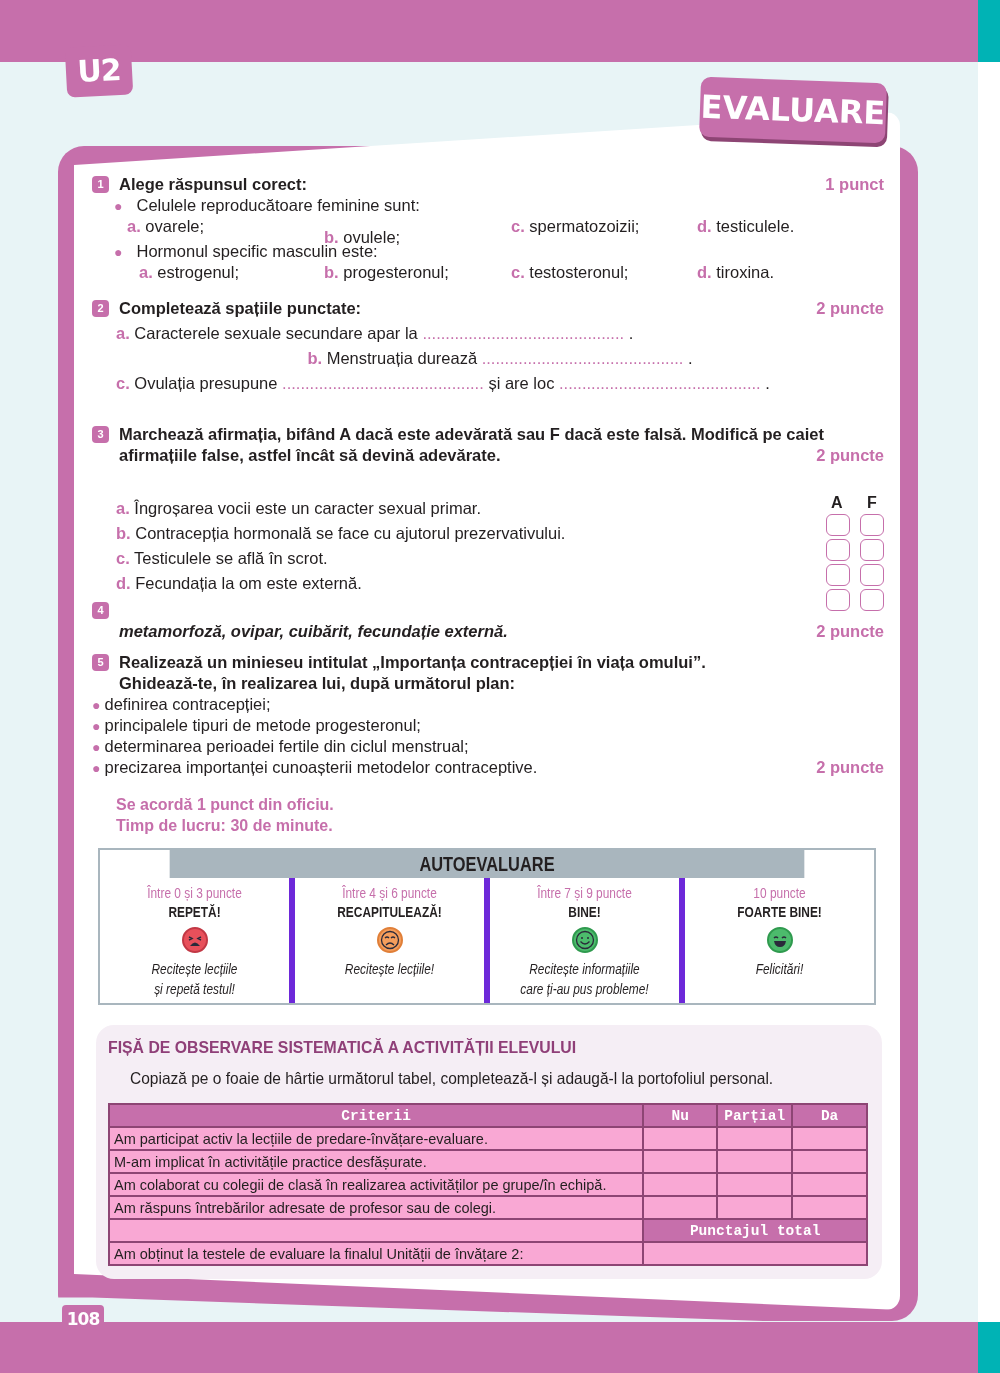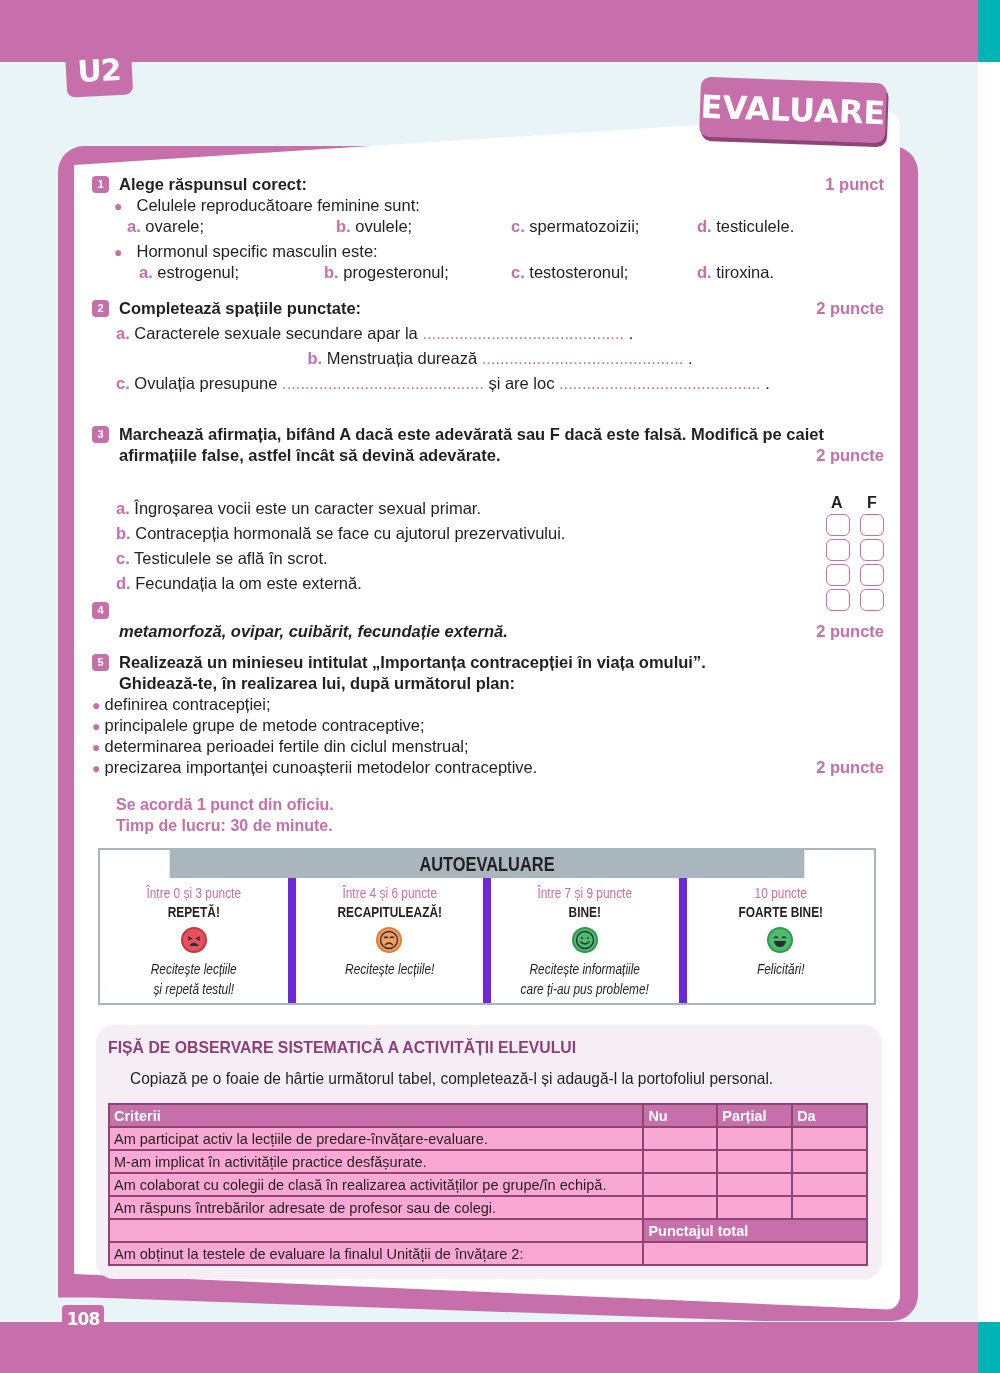--- a/index.html
+++ b/index.html
@@ -30,33 +30,33 @@
 
   .af-grid { position: absolute; left: 734px; top: 0; }
   .af-head { position: absolute; font-weight: bold; font-size: 16px; }
   .cb { position: absolute; width: 24px; height: 22px; border: 1.5px solid #c66fab; border-radius: 6px; background: #fff; }
 
   .narrow { font-family: "Liberation Sans Narrow", "Liberation Sans", sans-serif; }
 
   .auto { position: absolute; left: 98px; top: 848px; width: 778px; height: 157px; border: 2px solid #a9b6be; background: #fff; }
   .auto-head { height: 28px; background: #a9b6be; text-align: center; font-weight: bold; font-size: 20px; line-height: 28px; color: #231f20; transform: scaleX(0.82); }
   .auto-cols { display: flex; height: 125px; }
-  .auto-col { flex: 1; border-right: 8px solid #6d28d9; text-align: center; padding-top: 6px; }
+  .auto-col { flex: 1; border-right: 6px solid #6d28d9; text-align: center; padding-top: 6px; }
   .auto-col:last-child { border-right: none; }
   .range { color: #c66fab; font-size: 14px; line-height: 19px; transform: scaleX(0.85); }
   .verdict { font-weight: bold; font-size: 14px; line-height: 19px; transform: scaleX(0.85); }
   .face { width: 26px; height: 26px; border-radius: 50%; margin: 5px auto 6px; border: 2px solid; position: relative; }
   .tip { font-style: italic; font-size: 14px; line-height: 20px; transform: scaleX(0.85); }
 
   .obs { position: absolute; left: 96px; top: 1025px; width: 786px; height: 254px; background: #f5eef5; border-radius: 18px; }
   .obs-title { position: absolute; left: 12px; top: 13px; color: #8f3f78; font-weight: bold; font-size: 17px; transform: scaleX(0.93); transform-origin: left; }
   .obs-sub { position: absolute; left: 34px; top: 44px; font-size: 16.5px; transform: scaleX(0.94); transform-origin: left; }
   table.crit { position: absolute; left: 12px; top: 78px; width: 760px; border-collapse: collapse; font-size: 14.5px; }
   table.crit td, table.crit th { border: 2px solid #8d4574; height: 23px; padding: 0 4px; }
-  table.crit th, table.crit td.hd { background: #c66fab; color: #fff; font-weight: bold; text-align: left; }
+  table.crit th, table.crit td.hd { background: #c66fab; color: #fff; font-weight: bold; text-align: center; font-family: Liberation Mono, monospace; }
   table.crit td { background: #f9a8d4; }
   .c1 { width: 536px; } .c2 { width: 74px; } .c3 { width: 75px; } .c4 { width: 75px; }
 </style>
 </head>
 <body>
 
 <div class="top-band"></div>
 <div class="top-teal"></div>
 <div class="right-strip"></div>
 <div class="bottom-band"></div>
@@ -75,21 +75,21 @@
     <div class="qhead">
       <span class="qnum">1</span>
       <span class="qtitle">Alege răspunsul corect:</span>
       <span class="points" style="top:0;">1 punct</span>
     </div>
     <div class="row" style="margin-top:0; padding-left:22px;">
       <span class="bullet">●</span><span>Celulele reproducătoare feminine sunt:</span>
     </div>
     <div class="row">
       <span class="ab" style="left:35px;"><span class="pink">a.</span> <span>ovarele;</span></span>
-      <span class="ab" style="left:244px;"><span class="pink">b.</span> <span>ovulele;</span></span>
+      <span class="ab" style="left:232px;margin-top:11px;"><span class="pink">b.</span> <span>ovulele;</span></span>
       <span class="ab" style="left:419px;"><span class="pink">c.</span> <span>spermatozoizii;</span></span>
       <span class="ab" style="left:605px;"><span class="pink">d.</span> <span>testiculele.</span></span>
     </div>
     <div class="row" style="margin-top:4px; padding-left:22px;">
       <span class="bullet">●</span><span>Hormonul specific masculin este:</span>
     </div>
     <div class="row">
       <span class="ab" style="left:47px;"><span class="pink">a.</span> <span>estrogenul;</span></span>
       <span class="ab" style="left:232px;"><span class="pink">b.</span> <span>progesteronul;</span></span>
       <span class="ab" style="left:419px;"><span class="pink">c.</span> <span>testosteronul;</span></span>
@@ -148,21 +148,21 @@
     </div>
   </div>
 
   <div class="q" style="height:130px;">
     <div class="qhead">
       <span class="qnum">5</span>
       <span class="qtitle"><span>Realizează un minieseu intitulat „Importanța contracepției în viața omului”.</span><br><span>Ghidează-te, în realizarea lui, după următorul plan:</span></span>
     </div>
     <div style="margin-top:0;">
       <div class="row"><span class="bullet" style="margin-right:4px;">●</span><span>definirea contracepției;</span></div>
-      <div class="row"><span class="bullet" style="margin-right:4px;">●</span><span>principalele grupe de metode contraceptive;</span></div>
+      <div class="row"><span class="bullet" style="margin-right:4px;">●</span><span>principalele tipuri de metode progesteronul;</span></div>
       <div class="row"><span class="bullet" style="margin-right:4px;">●</span><span>determinarea perioadei fertile din ciclul menstrual;</span></div>
       <div class="row"><span class="bullet" style="margin-right:4px;">●</span><span>precizarea importanței cunoașterii metodelor contraceptive.</span><span class="points" style="top:0;">2 puncte</span></div>
     </div>
   </div>
 
   <div style="margin-top:12px; padding-left:24px; line-height:21px;">
     <div class="pink">Se acordă 1 punct din oficiu.</div>
     <div class="pink">Timp de lucru: 30 de minute.</div>
   </div>
 </div>

